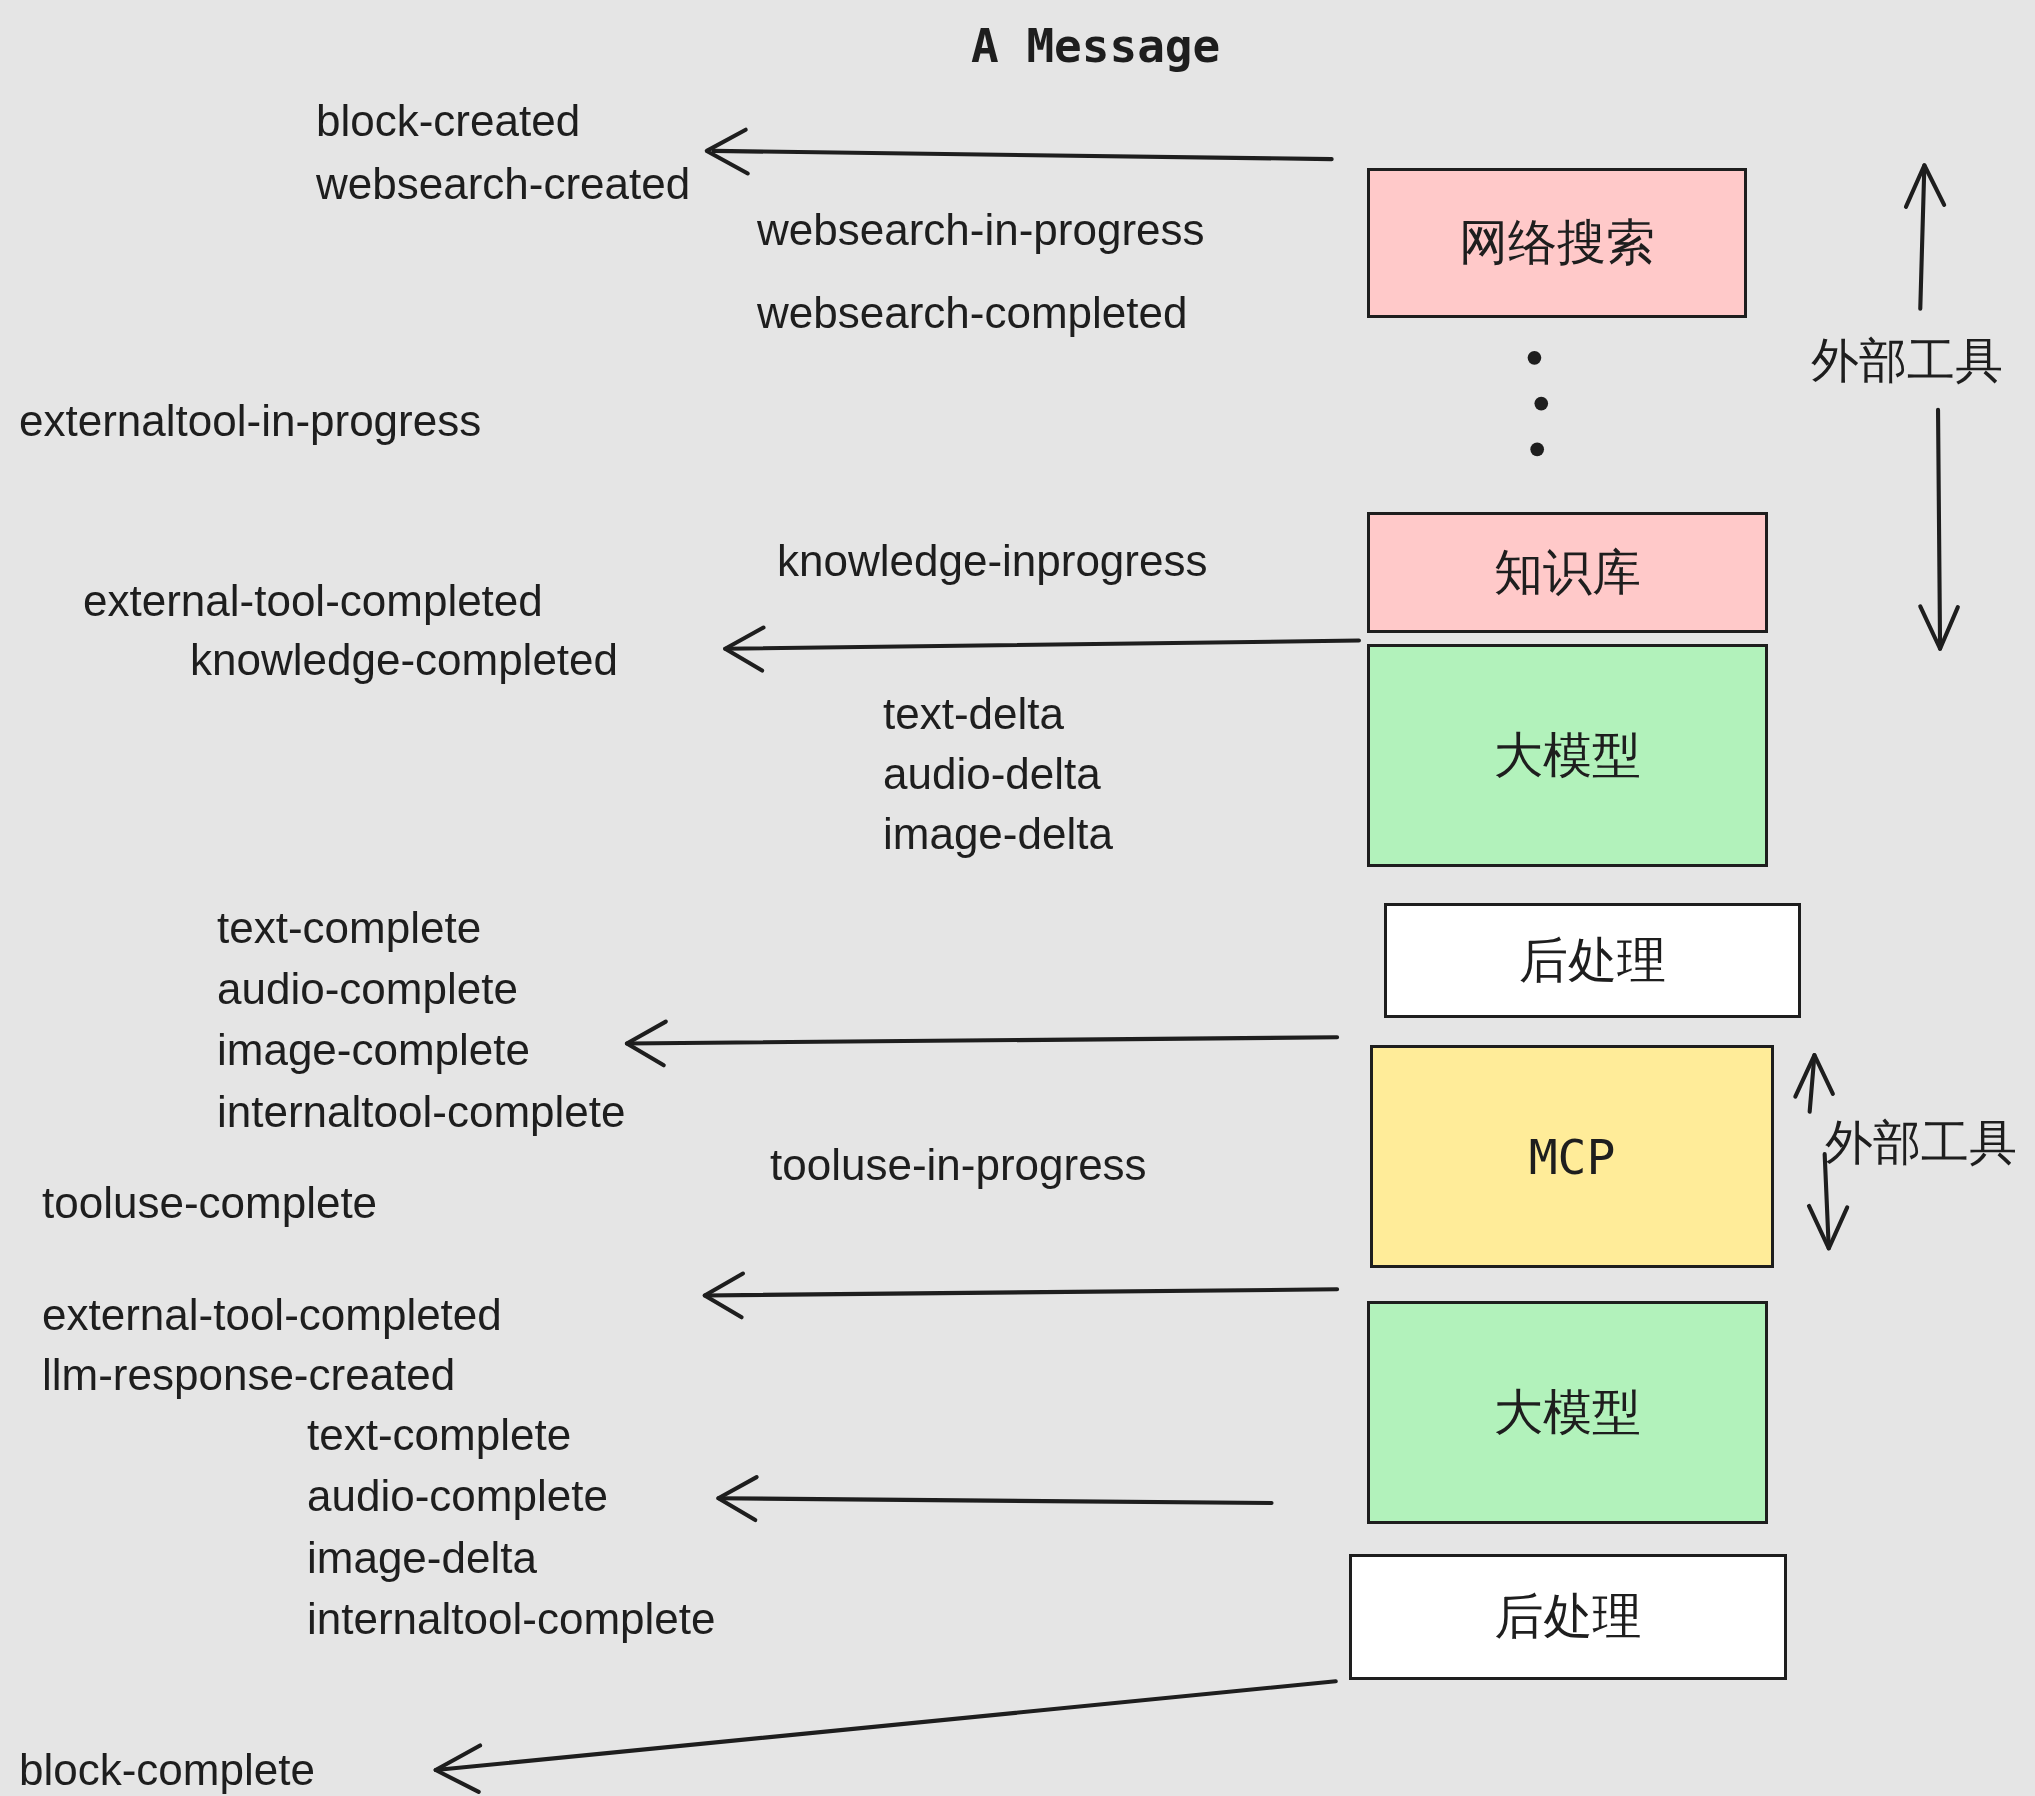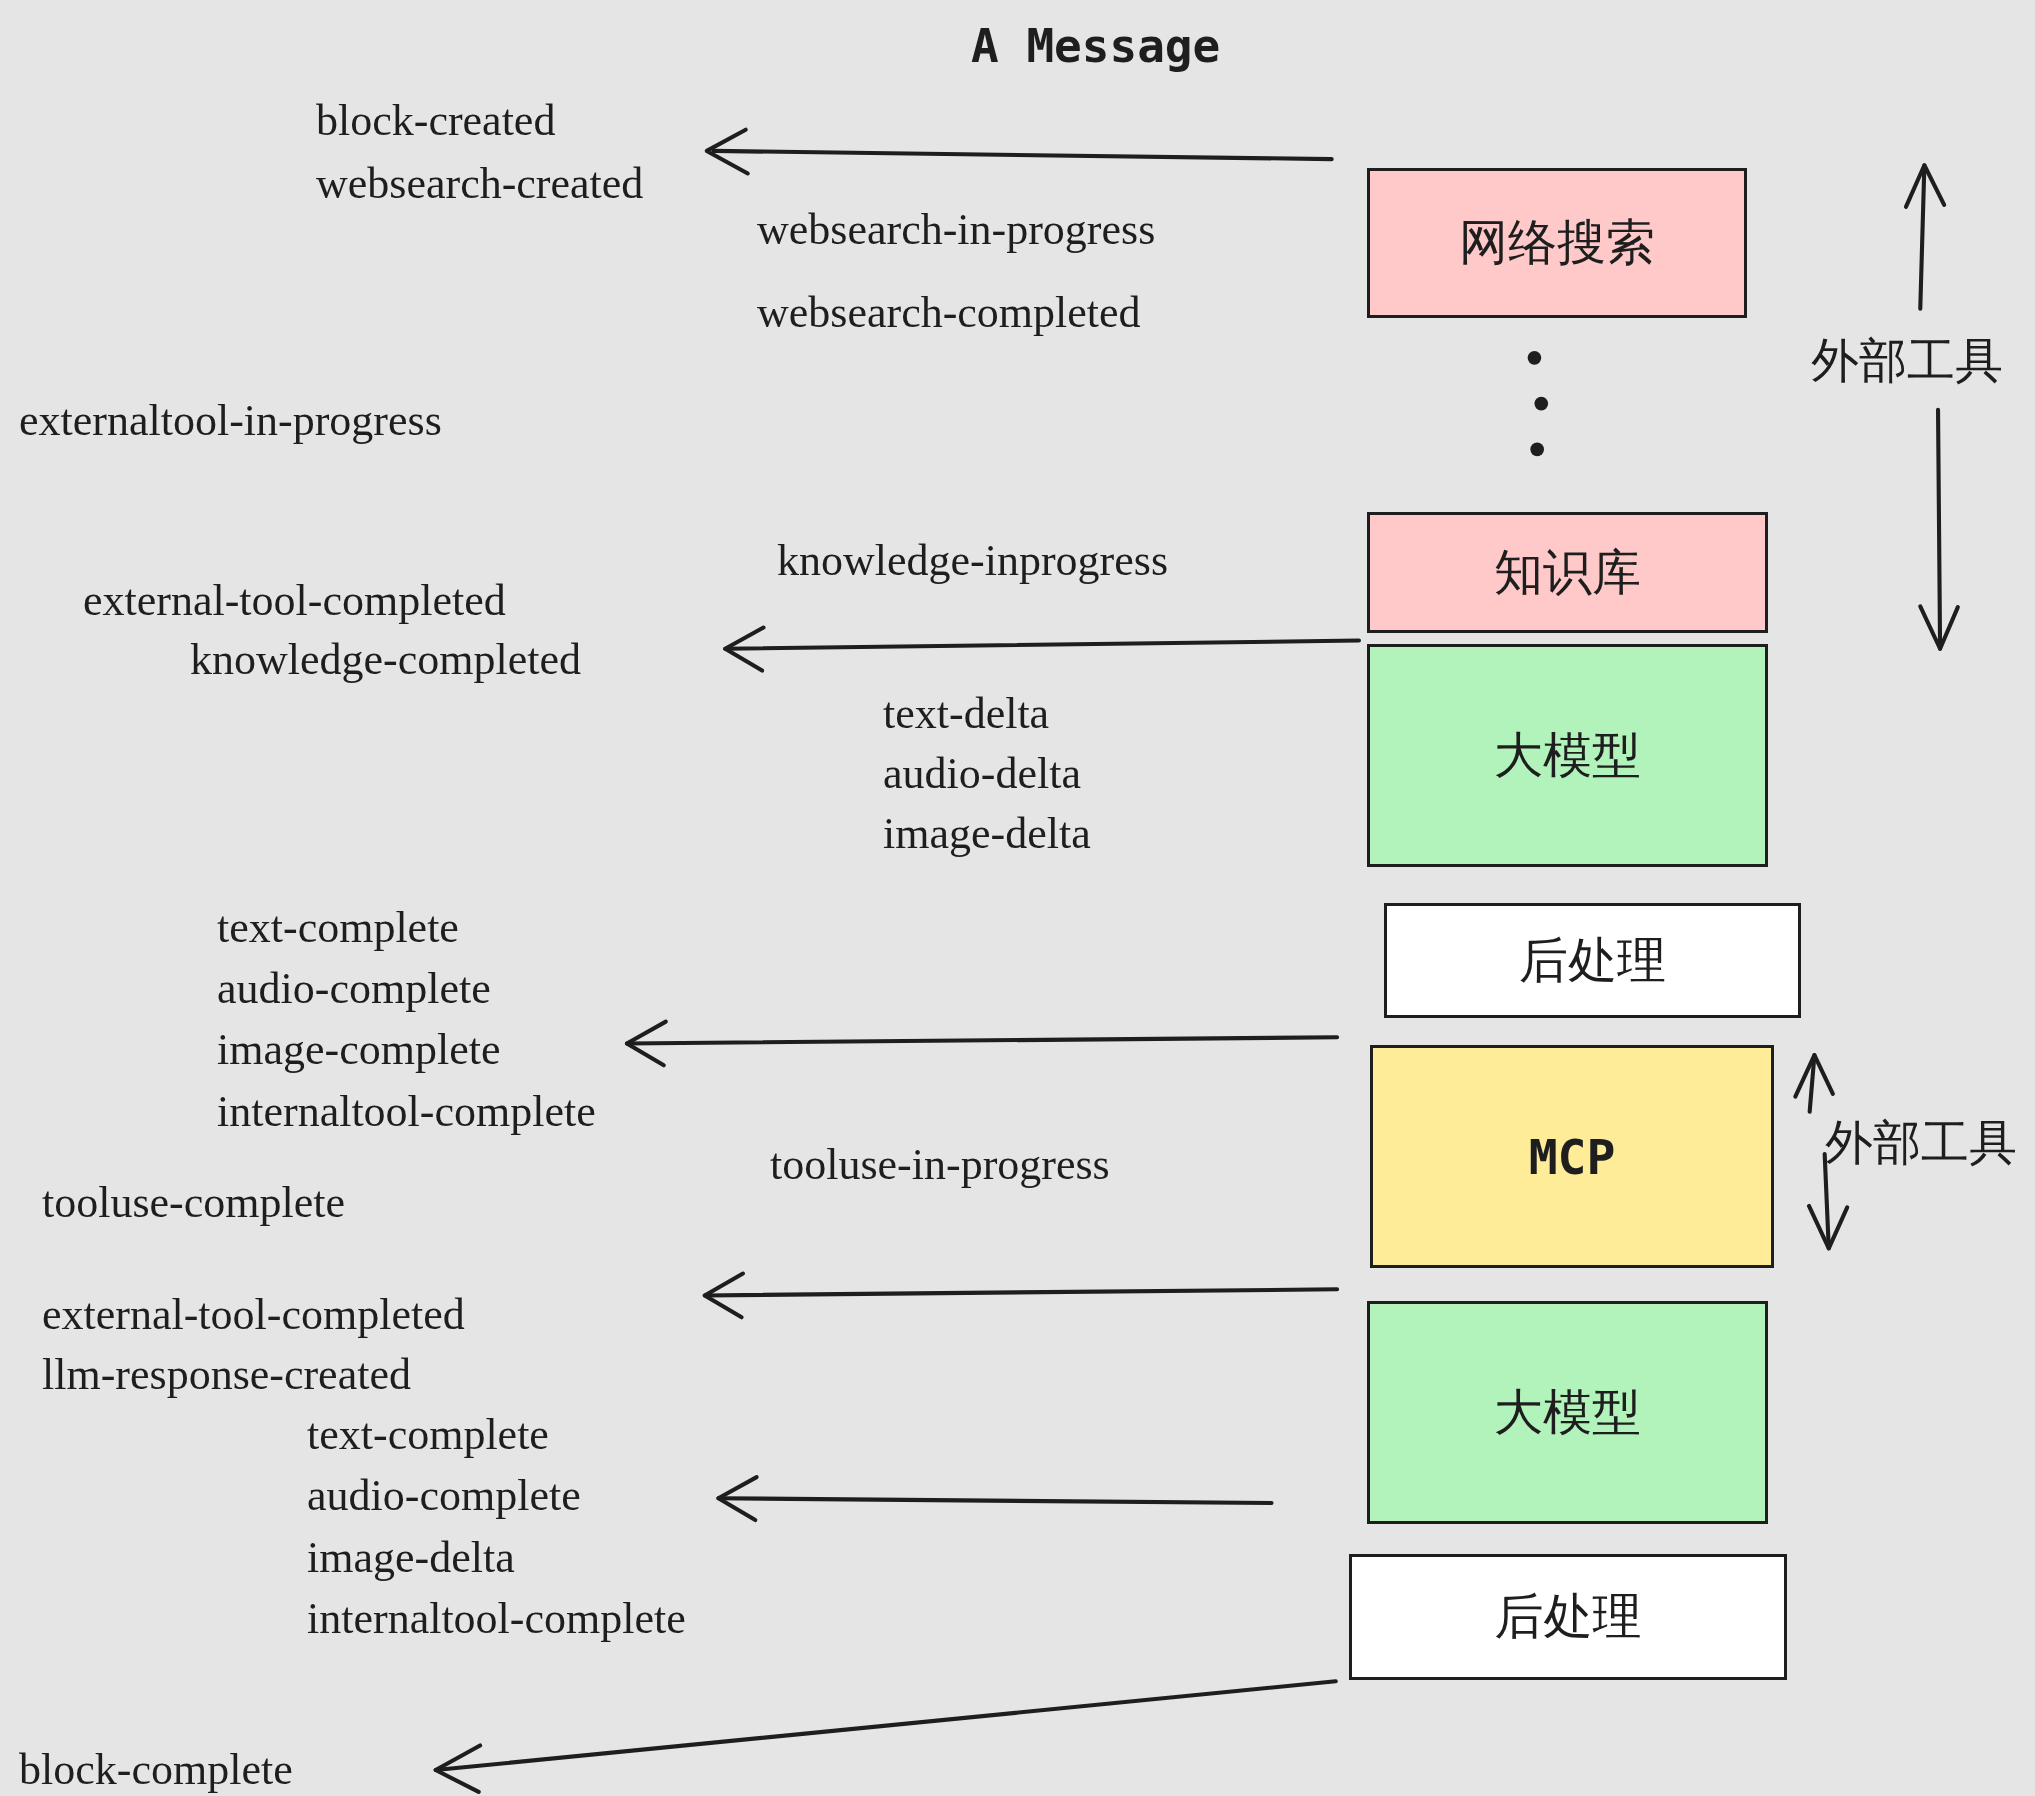--- a/index.html
+++ b/index.html
@@ -8,33 +8,33 @@
     background:#e5e5e5; overflow:hidden;
     font-family:"DejaVu Sans", sans-serif; color:#1e1e1e;
   }
   .title {
     position:absolute; left:971px; top:19px;
     font-family:"DejaVu Sans Mono", monospace;
     font-size:46px; font-weight:bold; white-space:nowrap;
   }
   .ev {
     position:absolute;
-    font-family:Liberation Serif, serif;
+    font-family:Liberation Sans, sans-serif;
     font-size:44px; line-height:1.05; white-space:nowrap; color:#1e1e1e;
   }
   .box {
     position:absolute; border:3.4px solid #1e1e1e;
     display:flex; align-items:center; justify-content:center;
     box-sizing:border-box;
   }
   .box-label {
     font-family:"DejaVu Sans", sans-serif;
     font-size:49px; white-space:nowrap; color:#1e1e1e;
   }
-  .box-label.mono { font-family:"DejaVu Sans Mono", monospace; font-size:48px; font-weight:bold; }
+  .box-label.mono { font-family:"DejaVu Sans Mono", monospace; font-size:48px; font-weight:normal; }
   .side {
     position:absolute; font-size:48px; white-space:nowrap; color:#1e1e1e;
   }
   
   #ev-block-created        { left:316px;  top:98px; }
   #ev-websearch-created    { left:316px;  top:161px; }
   #ev-websearch-in-progress{ left:757px; top:207px; }
   #ev-websearch-completed  { left:757px; top:290px; }
   #ev-externaltool-in-progress { left:19px; top:398px; }
   #ev-knowledge-inprogress { left:777px; top:538px; }

